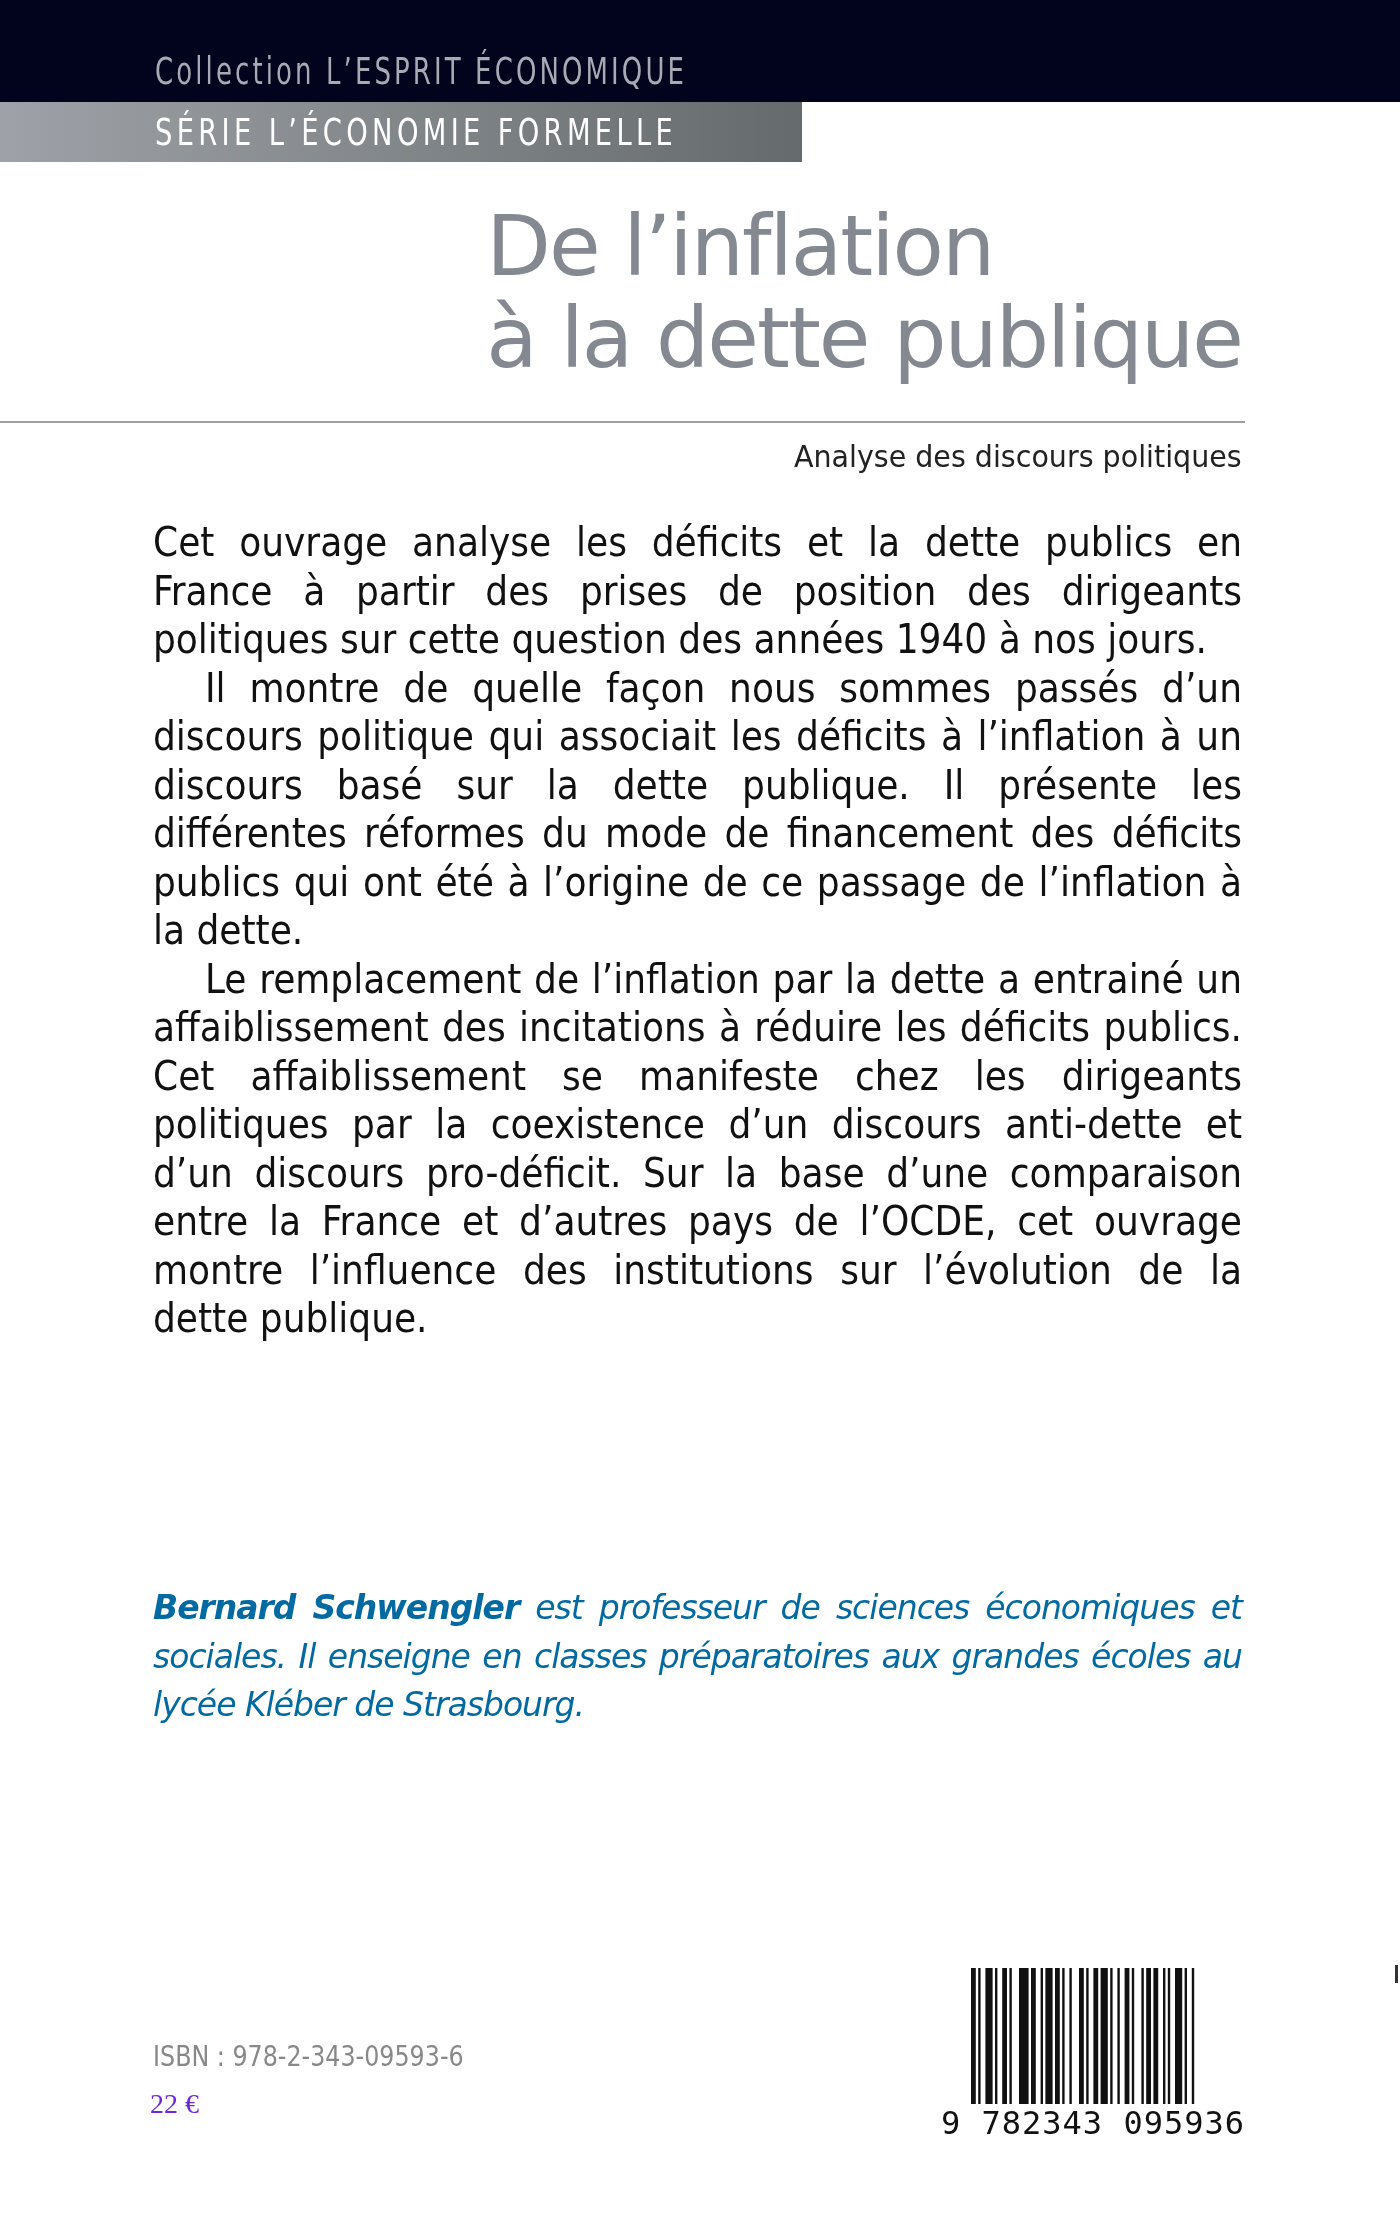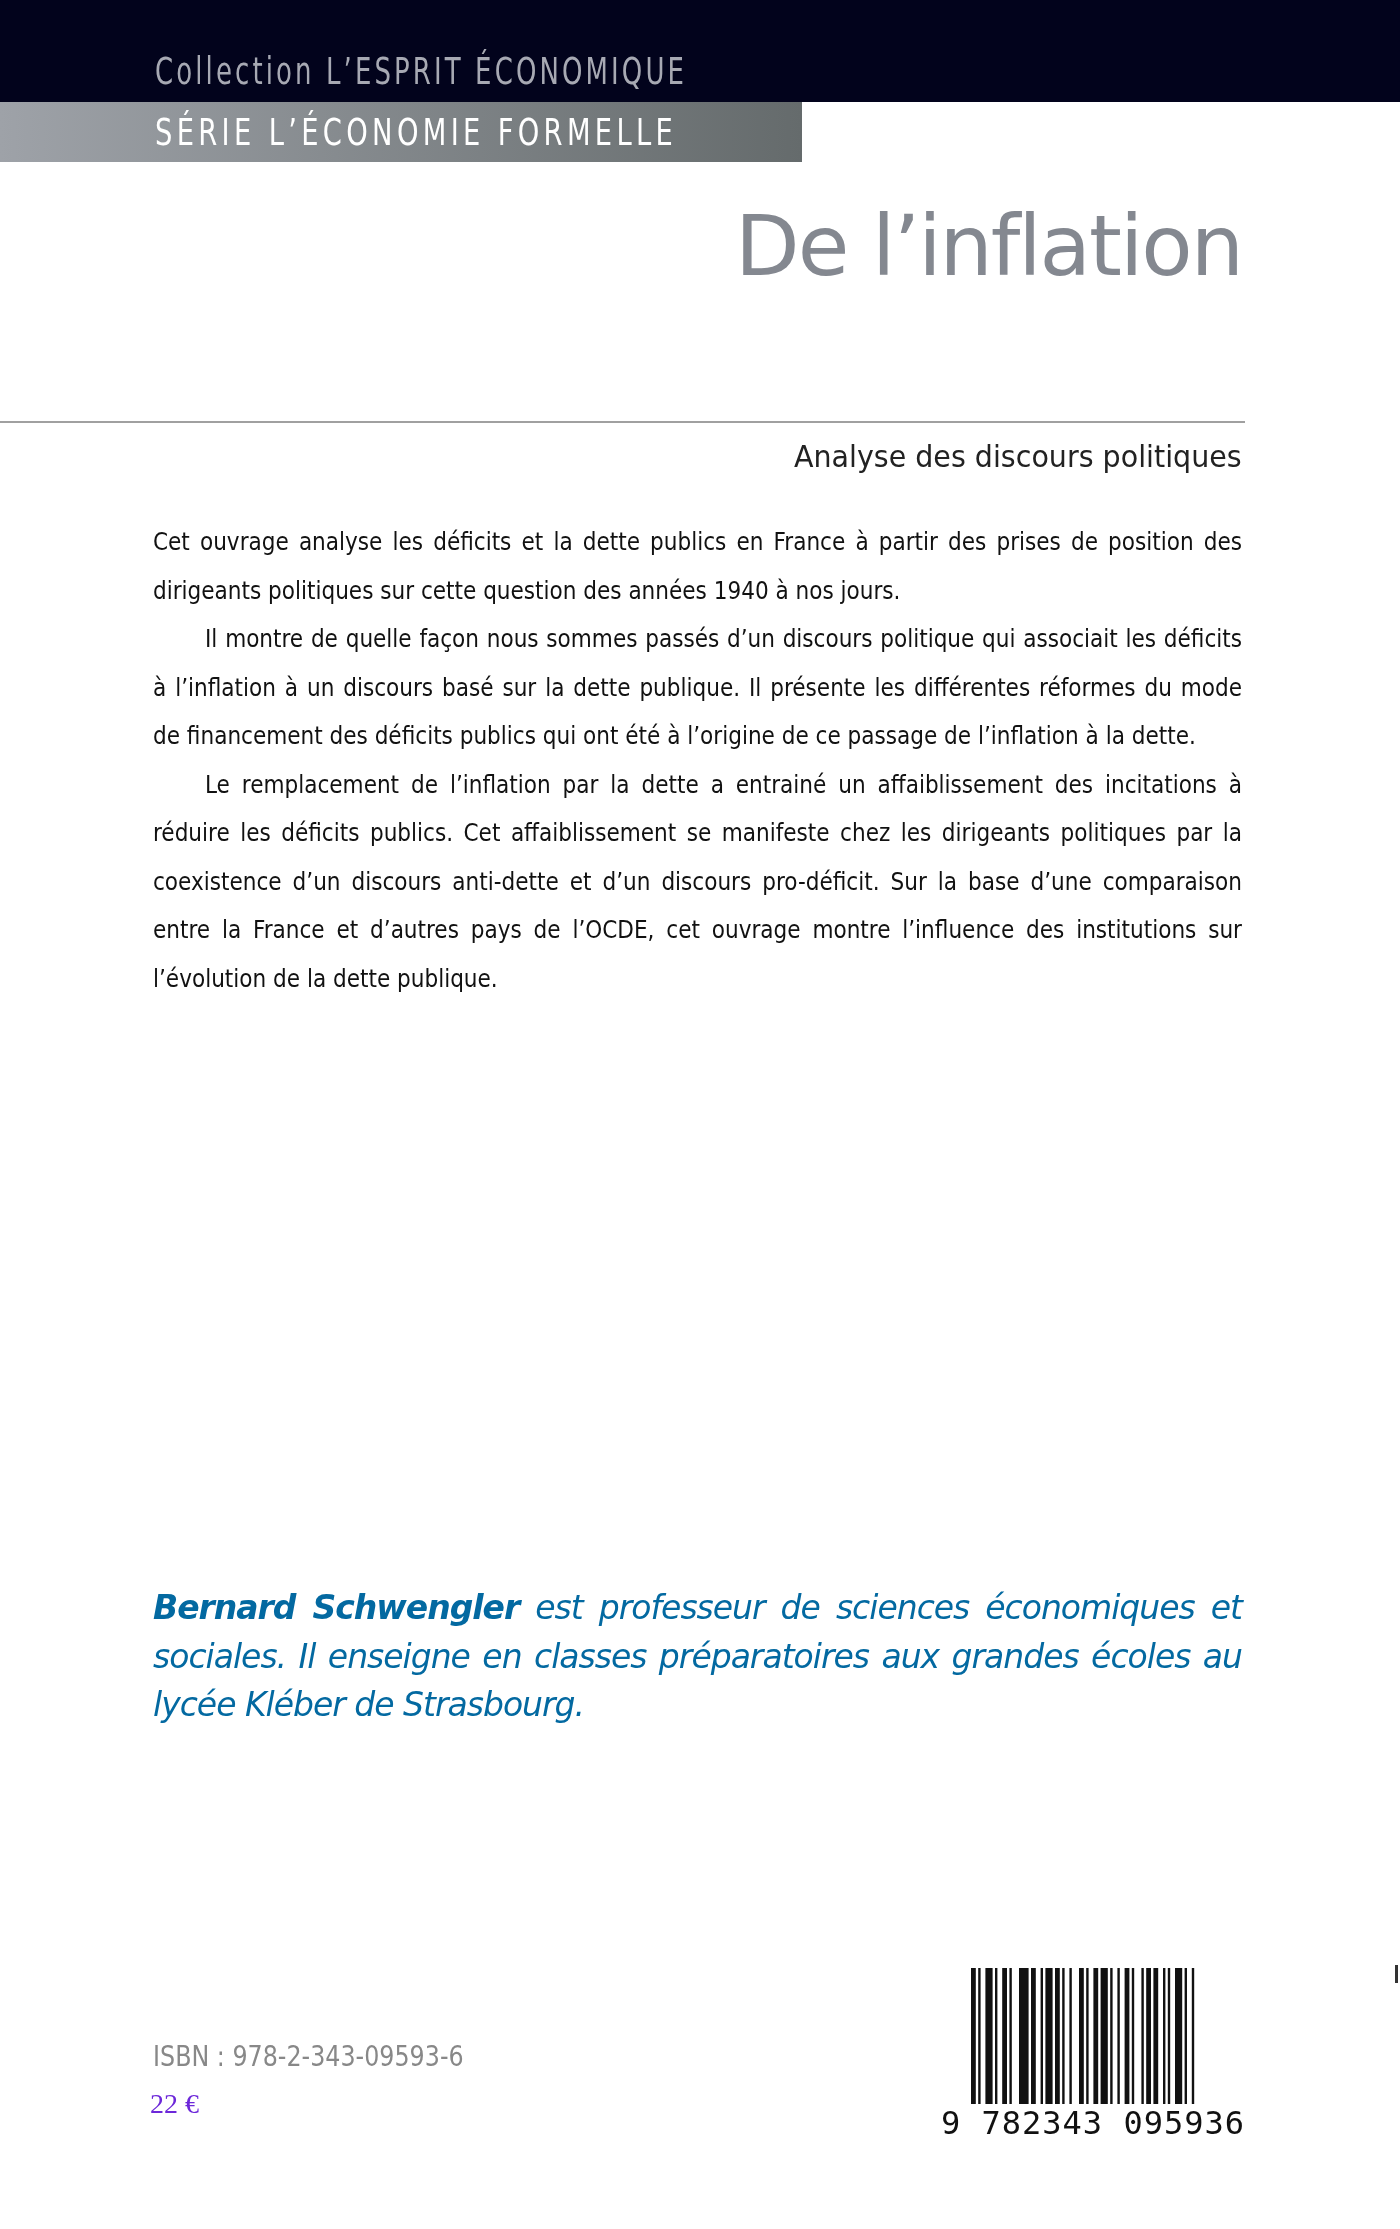--- a/index.html
+++ b/index.html
@@ -4,21 +4,21 @@
 <style>
   html,body{margin:0;padding:0;}
   body{width:1400px;height:2229px;position:relative;background:#fff;overflow:hidden;font-family:"Liberation Sans",sans-serif;}
   .topband{position:absolute;left:0;top:0;width:1400px;height:102px;background:#02031c;}
   .collection{position:absolute;left:155px;top:50px;font-family:"DejaVu Sans Condensed","DejaVu Sans",sans-serif;font-size:37px;color:#a7a9b3;letter-spacing:4px;transform:scaleX(0.78);transform-origin:left top;white-space:nowrap;}
   .seriesband{position:absolute;left:0;top:102px;width:802px;height:60px;background:linear-gradient(to right,#9ea2a8,#656b6c);}
   .series{position:absolute;left:155px;top:110px;font-family:"DejaVu Sans",sans-serif;font-size:38px;color:#fff;letter-spacing:6px;transform:scaleX(0.72);transform-origin:left top;white-space:nowrap;}
   .title{position:absolute;right:158px;top:200px;text-align:left;color:#848890;font-family:"DejaVu Sans",sans-serif;font-size:84px;line-height:92px;letter-spacing:-2px;}
   .rule{position:absolute;left:0;top:421px;width:1245px;height:2px;background:#a0a0a0;}
   .subtitle{position:absolute;right:158px;top:438px;font-family:"DejaVu Sans",sans-serif;font-size:31px;color:#222;transform:scaleX(0.92);transform-origin:right top;white-space:nowrap;}
-  .body{position:absolute;left:153px;top:518px;width:1089px;font-family:"DejaVu Sans Condensed","Liberation Sans Narrow","Liberation Sans",sans-serif;font-size:24px;line-height:48.5px;color:#111;text-align:justify;}
+  .body{position:absolute;left:153px;top:518px;width:1089px;font-family:"DejaVu Sans Condensed","Liberation Sans Narrow","Liberation Sans",sans-serif;font-size:40px;line-height:48.5px;color:#111;text-align:justify;}
   .body p{margin:0;}
   .body p.indent{text-indent:52px;}
   .bio{position:absolute;left:153px;top:1584px;width:1089px;font-family:"DejaVu Sans","Liberation Sans",sans-serif;font-size:33px;line-height:48.5px;color:#0369a1;font-style:italic;text-align:justify;letter-spacing:-1px;}
   .bio b{font-style:italic;font-weight:bold;}
   .isbn{position:absolute;left:153px;top:2040px;font-family:"DejaVu Sans",sans-serif;font-size:28px;color:#888;transform:scaleX(0.85);transform-origin:left top;white-space:nowrap;}
   .price{position:absolute;left:150px;top:2088px;font-family:"Liberation Serif",serif;font-size:28px;color:#6d28d9;}
   .barcode{position:absolute;left:967px;top:1968px;width:290px;height:170px;}
   .barcode svg{display:block;}
   .bcdigits{position:absolute;left:939px;top:2104px;font-family:"DejaVu Sans Mono",monospace;font-size:32px;color:#111;letter-spacing:1px;background:#fff;padding:0 2px;}
   .edge{position:absolute;left:1395px;top:1965px;width:3px;height:18px;background:#333;}
@@ -26,20 +26,21 @@
 </head>
 <body>
 
 <div class="topband"></div>
 <div class="collection">Collection L’ESPRIT ÉCONOMIQUE</div>
 <div class="seriesband"></div>
 <div class="series">SÉRIE L’ÉCONOMIE FORMELLE</div>
 
 <div class="title">
   <div>De l’inflation</div>
+  <div>à la dette publique</div>
 </div>
 <div class="rule"></div>
 <div class="subtitle">Analyse des discours politiques</div>
 
 <div class="body">
   <p>Cet ouvrage analyse les déficits et la dette publics en France à partir des prises de position des dirigeants politiques sur cette question des années 1940 à nos jours.</p>
   <p class="indent">Il montre de quelle façon nous sommes passés d’un discours politique qui associait les déficits à l’inflation à un discours basé sur la dette publique. Il présente les différentes réformes du mode de financement des déficits publics qui ont été à l’origine de ce passage de l’inflation à la dette.</p>
   <p class="indent">Le remplacement de l’inflation par la dette a entrainé un affaiblissement des incitations à réduire les déficits publics. Cet affaiblissement se manifeste chez les dirigeants politiques par la coexistence d’un discours anti-dette et d’un discours pro-déficit. Sur la base d’une comparaison entre la France et d’autres pays de l’OCDE, cet ouvrage montre l’influence des institutions sur l’évolution de la dette publique.</p>
 </div>
 

